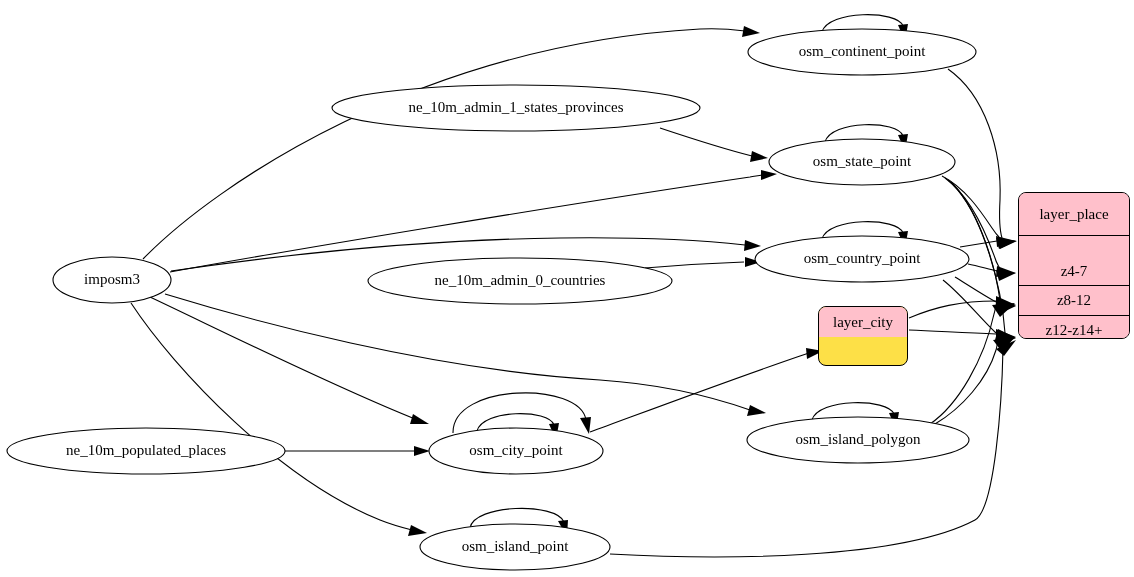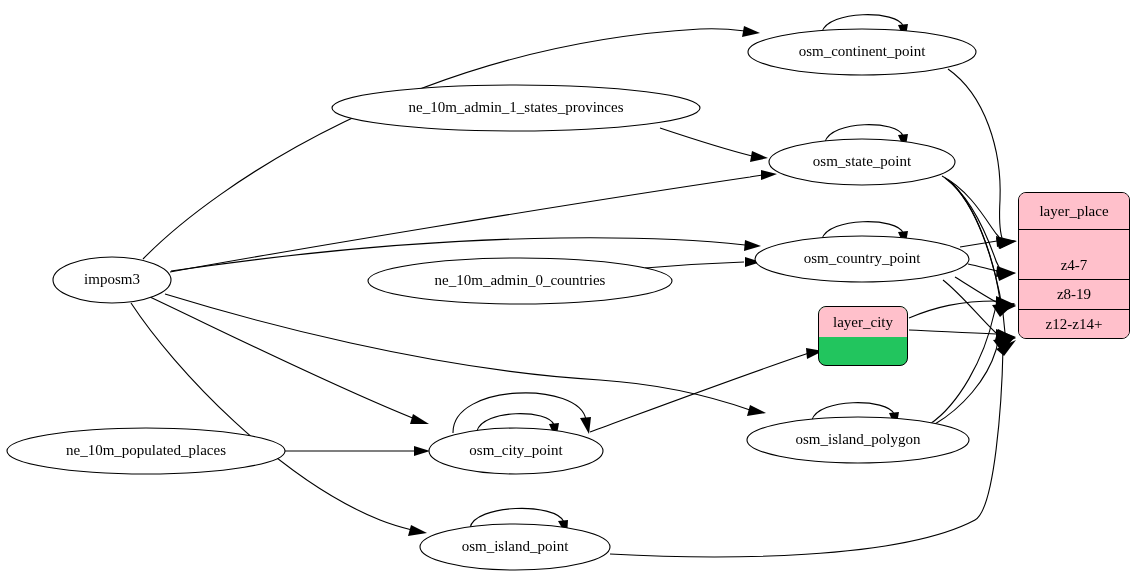--- a/index.html
+++ b/index.html
@@ -162,23 +162,23 @@
         </g>
         <g>
           <ellipse class="node-ell" cx="858" cy="440" rx="111" ry="23" fill="#ffffff"></ellipse>
           <text class="node-label" x="858" y="441">osm_island_polygon</text>
         </g>
       </g>
   </svg>
 
   <div id="record-layer">
       <div class="rec-box" style="left: 1018px; top: 192px; width: 112px; height: 147px; background: rgb(255, 192, 203);">
-        <div class="rec-row" style="height: 37px;">layer_place</div>
+        <div class="rec-row" style="height: 43px;">layer_place</div>
         <div class="rec-row" style="height: 29.4px; margin-top: 21px;">z4-7</div>
-        <div class="rec-row" style="height: 29.4px;">z8-19</div>
+        <div class="rec-row" style="height: 29.4px;">z8-12</div>
         <div class="rec-row" style="height: 29.4px;">z12-z14+</div>
       </div>
-      <div class="rec-box" style="left: 818px; top: 306px; width: 90px; height: 60px; background: #22c55e;">
+      <div class="rec-box" style="left: 818px; top: 306px; width: 90px; height: 60px; background: #fde047;">
         <div class="rec-row" style="height: 30px;">layer_city</div>
       </div>
     </div>
 
 </div>
 
 </body></html>

